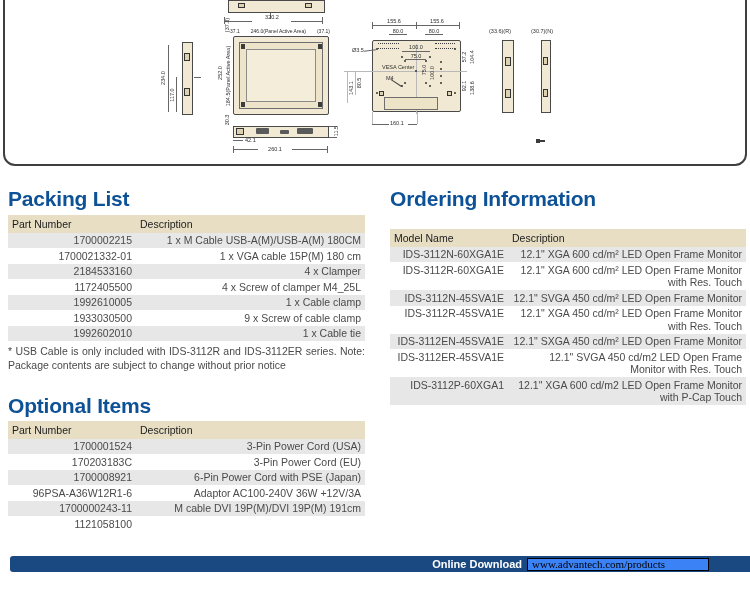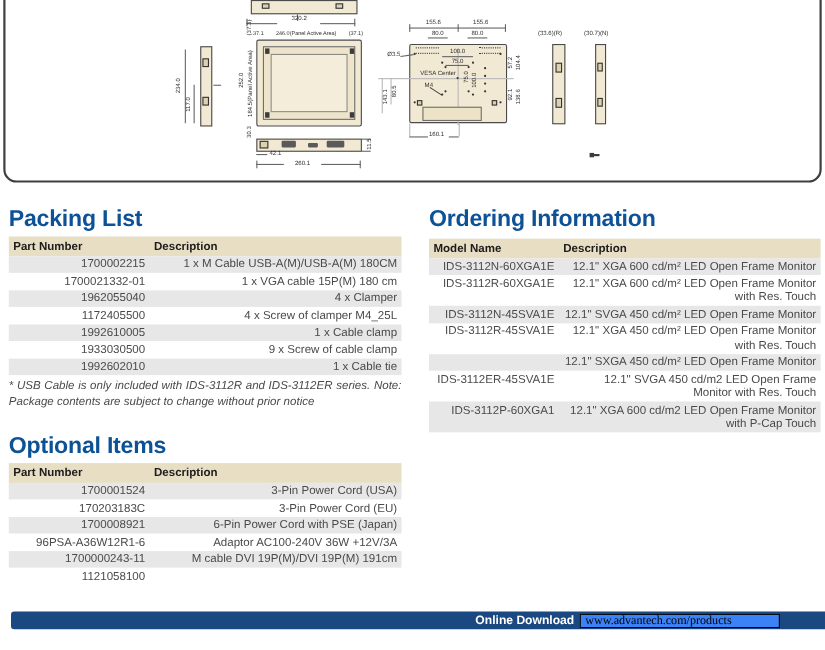--- a/index.html
+++ b/index.html
@@ -22,29 +22,29 @@
   .cl{position:absolute;background:#3c3c3c;}
   .dlabel{position:absolute;font-size:5.5px;line-height:6px;color:#2e2e2e;white-space:nowrap;}
   .vlabel{position:absolute;font-size:5.5px;line-height:6px;color:#2e2e2e;white-space:nowrap;transform:translate(-50%,-50%) rotate(-90deg);}
   .toprow{position:absolute;left:230px;top:28px;width:100px;display:flex;justify-content:space-between;font-size:5px;color:#2e2e2e;}
   .grille{position:absolute;height:6px;border-top:1.5px dotted #3c3c3c;border-bottom:1.5px dotted #3c3c3c;}
   .leader{position:absolute;width:13px;height:1px;background:#444;transform:rotate(33deg);transform-origin:left top;}
 
   
   .h2{position:absolute;font-size:21px;font-weight:bold;color:#0D5297;letter-spacing:-0.2px;white-space:nowrap;}
   .table{position:absolute;font-size:10.5px;color:#4A4A4A;}
-  .thead{display:flex;background:#E7DEC4;font-weight:bold;color:#1c1c1c;}
+  .thead{display:flex;background:#E7DEC4;font-weight:normal;color:#1c1c1c;}
   .thead>div{padding:2.5px 4px;line-height:12.5px;}
   .tr{display:flex;text-align:right;}
   .tbody .tr:nth-child(odd){background:#E7E7E7;}
   .tr>div{padding:1.5px 4px;line-height:12.5px;}
   .c1p{width:128px;flex:none;}
   .c1o{width:118px;flex:none;}
   .c2{flex:1;}
-  .note{position:absolute;font-size:10.5px;color:#4A4A4A;line-height:13.5px;text-align:justify;font-style:italic;}
+  .note{position:absolute;font-size:10.5px;color:#4A4A4A;line-height:13.5px;text-align:justify;}
 
   
   .footer{position:absolute;left:10px;top:556px;width:740px;height:16px;background:#1A4880;border-radius:3px 0 0 3px;display:flex;align-items:center;}
   .footer-label{margin-left:auto;color:#fff;font-weight:bold;font-size:11px;line-height:16px;}
   .footer-box{margin:0 41px 0 5px;width:182px;height:13px;background:#3b82f6;border:1px solid #000;font-size:11px;color:#000;line-height:11px;padding-left:4px;overflow:hidden;font-family:Liberation Serif, serif;}
 </style>
 </head>
 <body>
 
 <div class="sheet">
@@ -191,21 +191,21 @@
     <div class="tbody">
       <div class="tr">
           <div class="c1p">1700002215</div>
           <div class="c2">1 x M Cable USB-A(M)/USB-A(M) 180CM</div>
         </div>
       <div class="tr">
           <div class="c1p">1700021332-01</div>
           <div class="c2">1 x VGA cable 15P(M) 180 cm</div>
         </div>
       <div class="tr">
-          <div class="c1p">1962055040</div>
+          <div class="c1p">2184533160</div>
           <div class="c2">4 x Clamper</div>
         </div>
       <div class="tr">
           <div class="c1p">1172405500</div>
           <div class="c2">4 x Screw of clamper M4_25L</div>
         </div>
       <div class="tr">
           <div class="c1p">1992610005</div>
           <div class="c2">1 x Cable clamp</div>
         </div>
@@ -215,21 +215,21 @@
         </div>
       <div class="tr">
           <div class="c1p">1992602010</div>
           <div class="c2">1 x Cable tie</div>
         </div>
     </div>
   </div>
   <div class="note" style="left:8px;top:345px;width:357px;">* USB Cable is only included with IDS-3112R and IDS-3112ER series. Note: Package contents are subject to change without prior notice</div>
 
   <div class="h2" style="left:390px;top:187px;">Ordering Information</div>
-  <div class="table" style="left:390px;top:217px;width:356px;">
+  <div class="table" style="left:390px;top:229px;width:356px;">
     <div class="thead">
       <div class="c1o">Model Name</div>
       <div class="c2">Description</div>
     </div>
     <div class="tbody">
       <div class="tr">
           <div class="c1o">IDS-3112N-60XGA1E</div>
           <div class="c2">12.1" XGA 600 cd/m² LED Open Frame Monitor</div>
         </div>
       <div class="tr">
@@ -238,20 +238,21 @@
         </div>
       <div class="tr">
           <div class="c1o">IDS-3112N-45SVA1E</div>
           <div class="c2">12.1" SVGA 450 cd/m² LED Open Frame Monitor</div>
         </div>
       <div class="tr">
           <div class="c1o">IDS-3112R-45SVA1E</div>
           <div class="c2">12.1" XGA 450 cd/m² LED Open Frame Monitor with Res. Touch</div>
         </div>
       <div class="tr">
+          <div class="c1o">IDS-3112EN-45SVA1E</div>
           <div class="c2">12.1" SXGA 450 cd/m² LED Open Frame Monitor</div>
         </div>
       <div class="tr">
           <div class="c1o">IDS-3112ER-45SVA1E</div>
           <div class="c2">12.1" SVGA 450 cd/m2 LED Open Frame Monitor with Res. Touch</div>
         </div>
       <div class="tr">
           <div class="c1o">IDS-3112P-60XGA1</div>
           <div class="c2">12.1" XGA 600 cd/m2 LED Open Frame Monitor with P-Cap Touch</div>
         </div>

